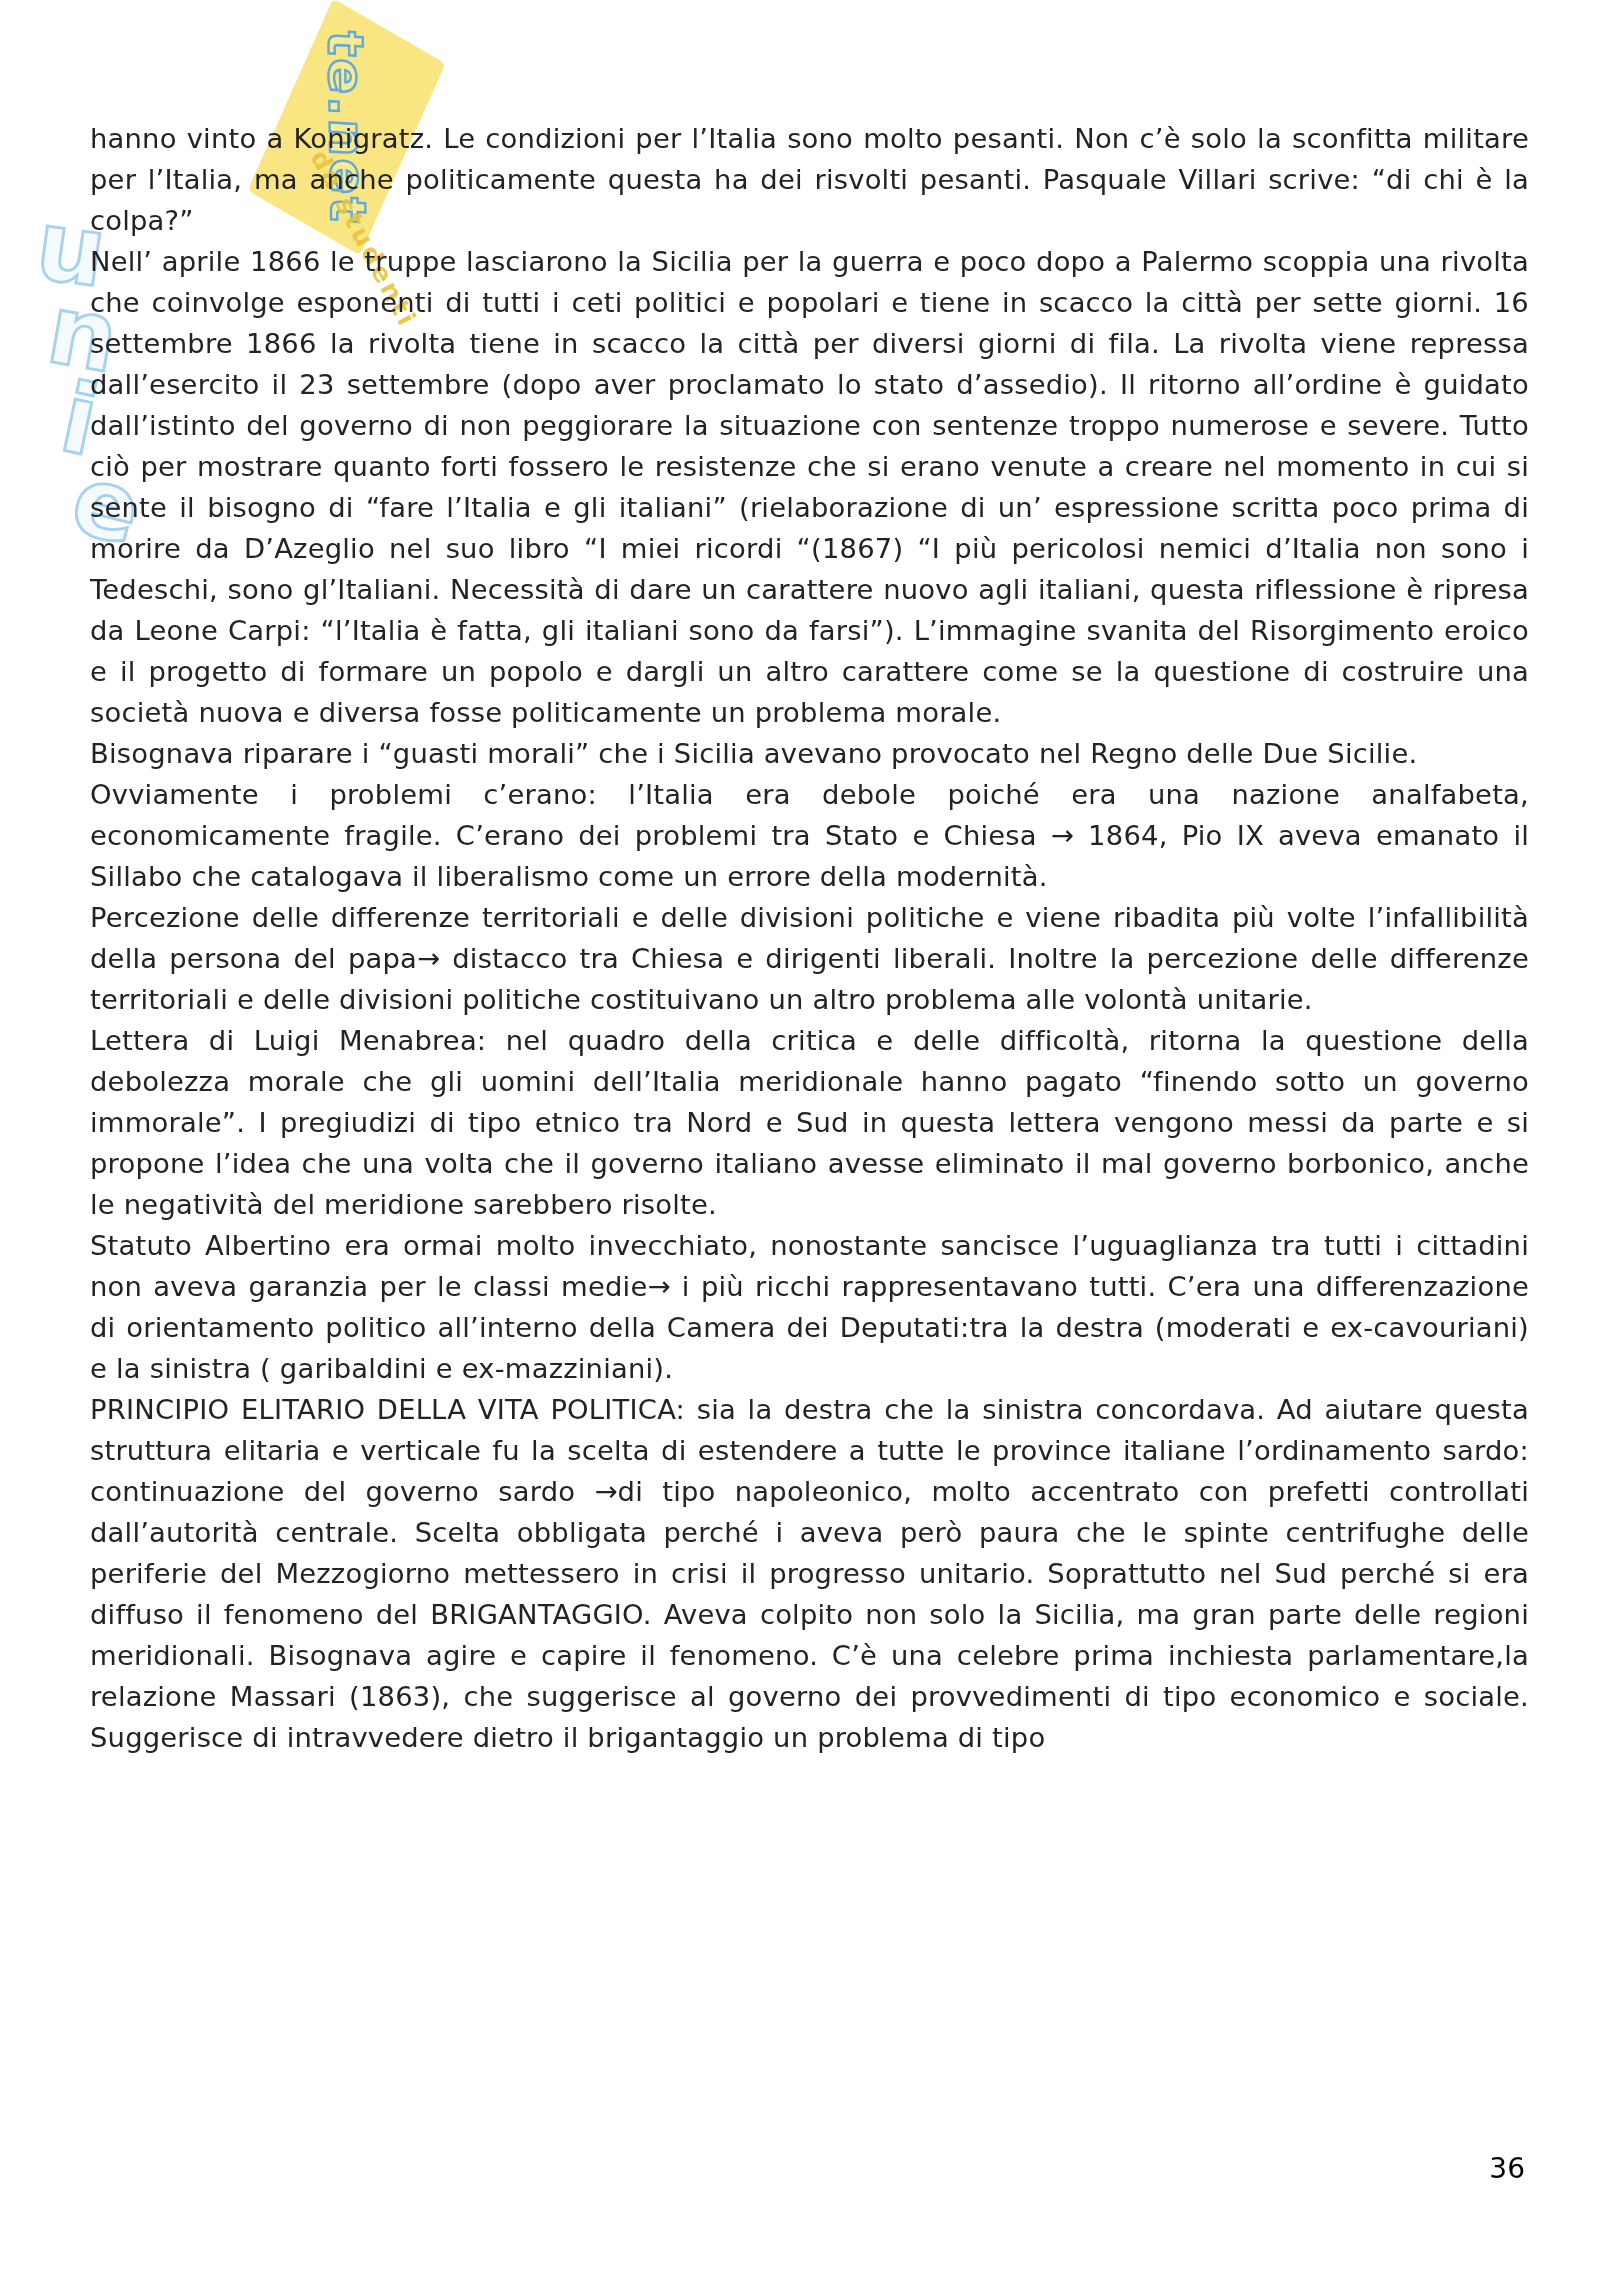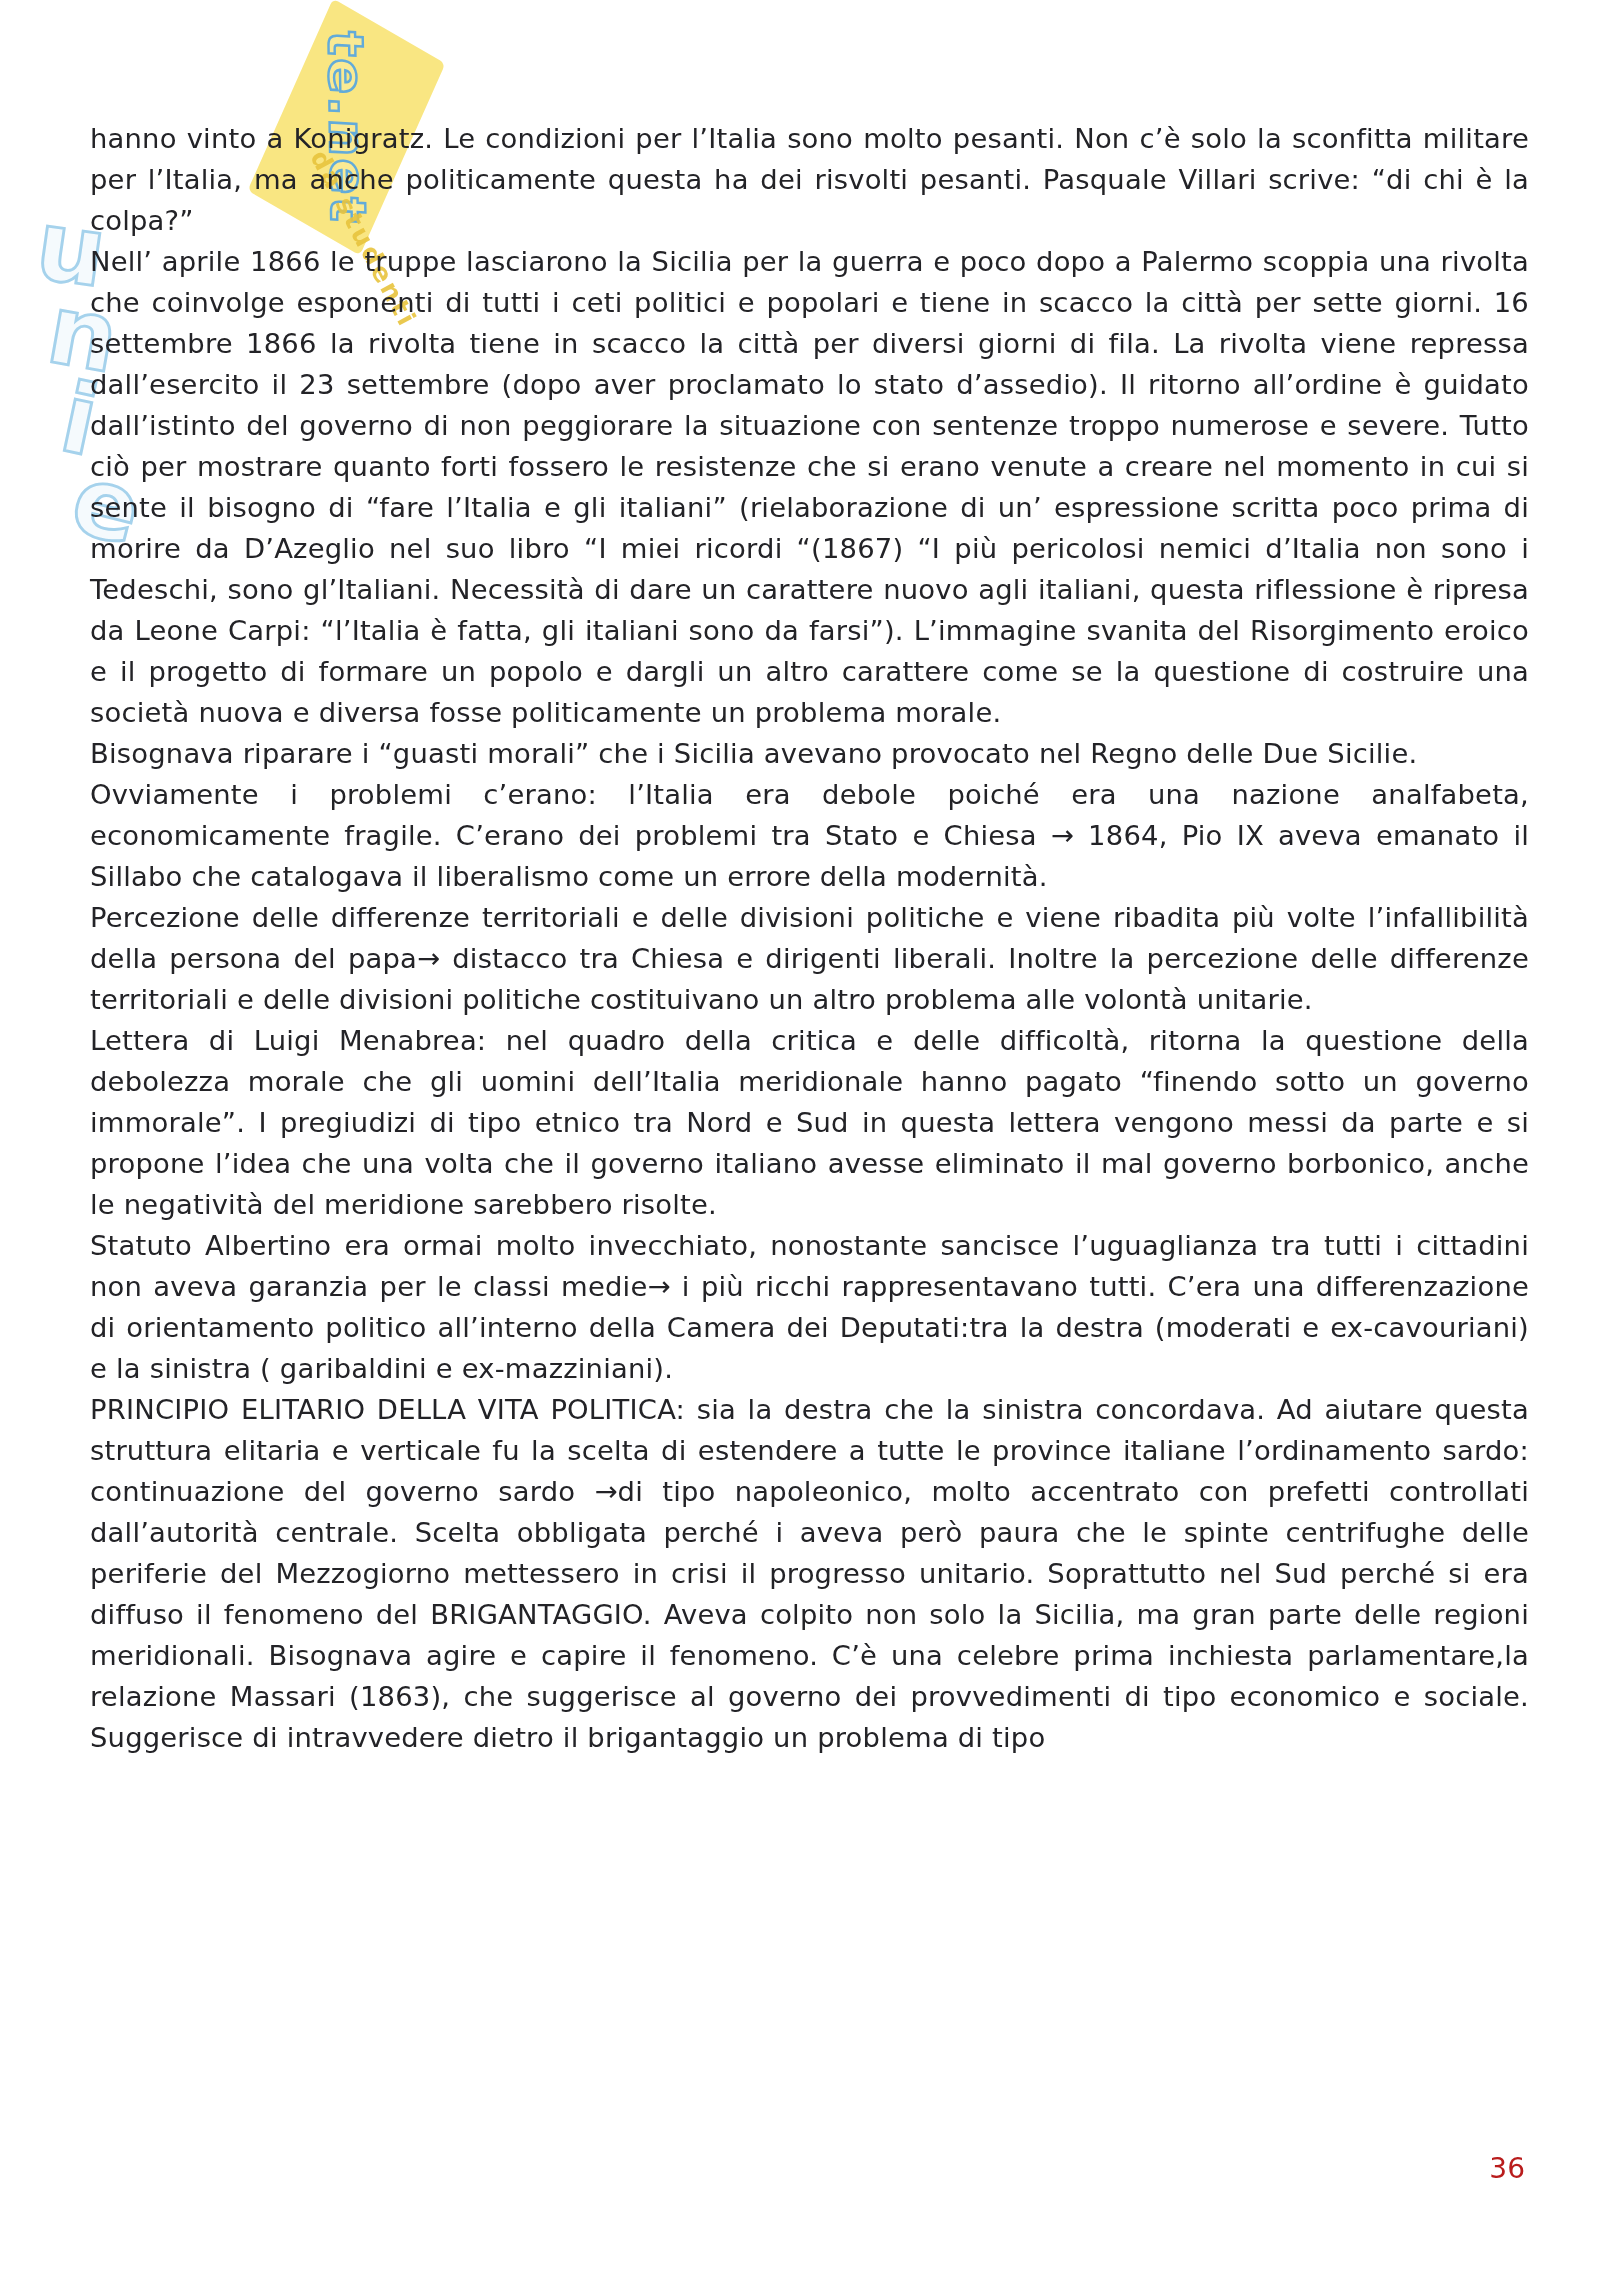--- a/index.html
+++ b/index.html
@@ -91,21 +91,21 @@
   }
   .content p { margin: 0; }
   .content p.gap { margin-top: 41px; }
 
   .page-number {
     position: absolute;
     right: 96px;
     top: 2152px;
     z-index: 2;
     font-size: 28px;
-    color: #b91c1c;
+    color: #000000;
     text-align: center;
   }
 </style>
 </head>
 <body>
 
 <div class="page">
 
   <div class="watermark">
     <div class="wm-badge">

